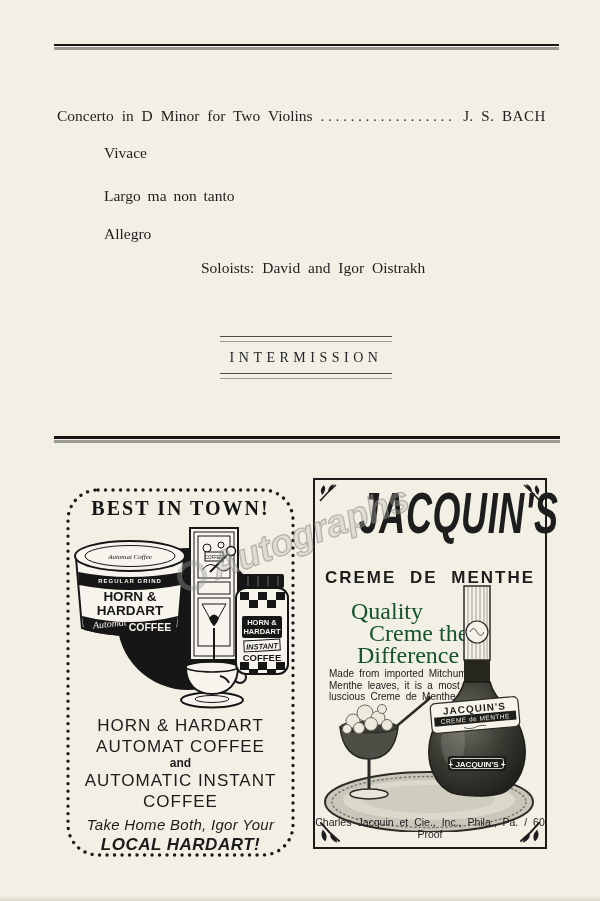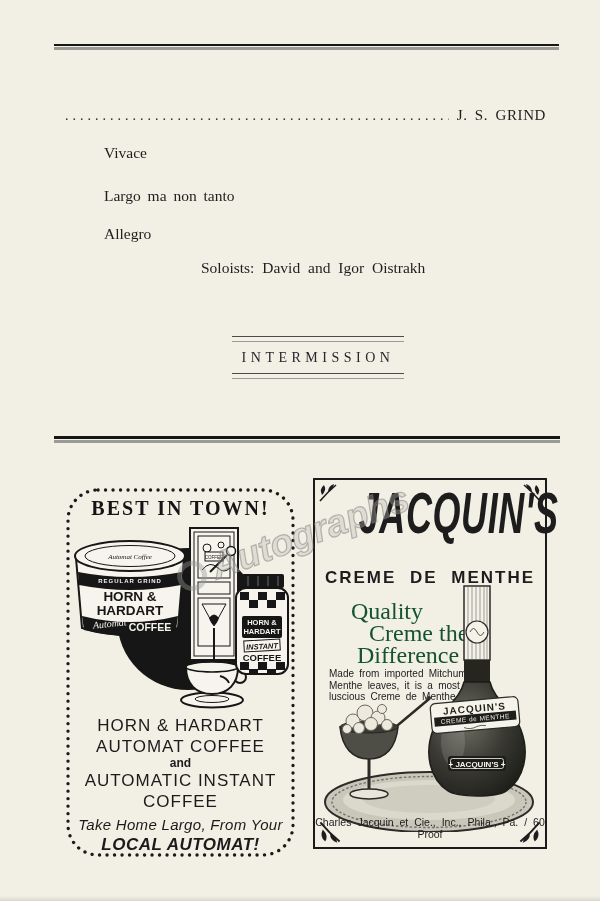--- a/index.html
+++ b/index.html
@@ -14,21 +14,21 @@
   .rule .gray  { height:3px; background:#9b9b95; margin-top:1px; }
   
   .concerto-row { position:absolute; left:57px; top:107px; width:489px;
     display:flex; align-items:baseline; font-size:15.5px; word-spacing:4px; white-space:nowrap; }
   .leader { flex:1; overflow:hidden; white-space:nowrap; letter-spacing:4px;
     margin:0 8px; font-size:14px; color:#2c2c2c; }
   .composer { font-size:15px; letter-spacing:.6px; word-spacing:3px; }
   .movement { position:absolute; left:104px; font-size:15.5px; word-spacing:3px; }
   .mv0 { top:136px;margin-top:8px; } .mv1 { top:187px; } .mv2 { top:225px; }
   .soloists { position:absolute; left:201px; top:259px; font-size:15.5px; word-spacing:4px; }
-  .intermission-block { position:absolute; left:232px; top:336px; width:172px; text-align:center; }
+  .intermission-block { position:absolute; left:220px; top:336px; width:172px; text-align:center; }
   .int-rule { height:4px; border-top:1.6px solid #4b4b4b; border-bottom:1.1px solid #9b9b95; }
   .intermission-text { font-size:14px; letter-spacing:4.5px; margin:8px 0 7px; color:#26262c; }
   
   .ad-left { position:absolute; left:62px; top:484px; width:237px; height:377px;
     font-family:"Liberation Sans", sans-serif; text-align:center; }
   .dot-border { position:absolute; left:0; top:0; }
   .coffee-headline { position:absolute; top:13px; left:0; right:0;
     font-family:Liberation Serif, serif; font-weight:bold; font-size:20px;
     letter-spacing:2px; color:#141414; }
   .coffee-illo { position:absolute; left:8px; top:42px; }
@@ -76,22 +76,23 @@
 <body>
 
 <div class="page">
 
   <div class="rule" style="left:54px; top:44px; width:505px;">
     <div class="black"></div>
     <div class="gray"></div>
   </div>
 
   <div class="concerto-row">
+    <span>Concerto in D Minor for Two Violins</span>
     <span class="leader">........................................................</span>
-    <span class="composer">J. S. GRIND</span>
+    <span class="composer">J. S. BACH</span>
   </div>
 
   <div class="movement mv0">Vivace</div>
   <div class="movement mv1">Largo ma non tanto</div>
   <div class="movement mv2">Allegro</div>
 
   <div class="soloists">Soloists: David and Igor Oistrakh</div>
 
   <div class="intermission-block">
     <div class="int-rule"></div>
@@ -183,22 +184,22 @@
       <text x="192" y="123" font-size="7.5" font-weight="bold" font-style="italic" text-anchor="middle" fill="#161616" transform="rotate(-3 192 121)">INSTANT</text>
       <text x="192" y="135" font-size="9.5" font-weight="bold" text-anchor="middle" fill="#161616">COFFEE</text>
     </svg>
 
     <div class="coffee-text">
       <div class="ct1">HORN &amp; HARDART</div>
       <div class="ct1">AUTOMAT COFFEE</div>
       <div class="ct-and">and</div>
       <div class="ct1">AUTOMATIC INSTANT</div>
       <div class="ct1">COFFEE</div>
-      <div class="ct-tag">Take Home Largo, From Your</div>
-      <div class="ct-tag2">LOCAL AUTOMAT!</div>
+      <div class="ct-tag">Take Home Both, Igor Your</div>
+      <div class="ct-tag2">LOCAL HARDART!</div>
     </div>
   </div>
 
   <div class="ad-right">
 
     <svg class="corner-orn orn-tl" viewBox="0 0 20 20">
       <path d="M2,18 C7,12 12,7 18,2" stroke="#1d1d1d" stroke-width="1.6" fill="none"></path>
       <path d="M4,12 Q1,6 6,2 Q9,7 4,12 Z" fill="#1d1d1d"></path>
       <path d="M10,9 Q10,3 16,1 Q15,7 10,9 Z" fill="#1d1d1d"></path>
     </svg>

